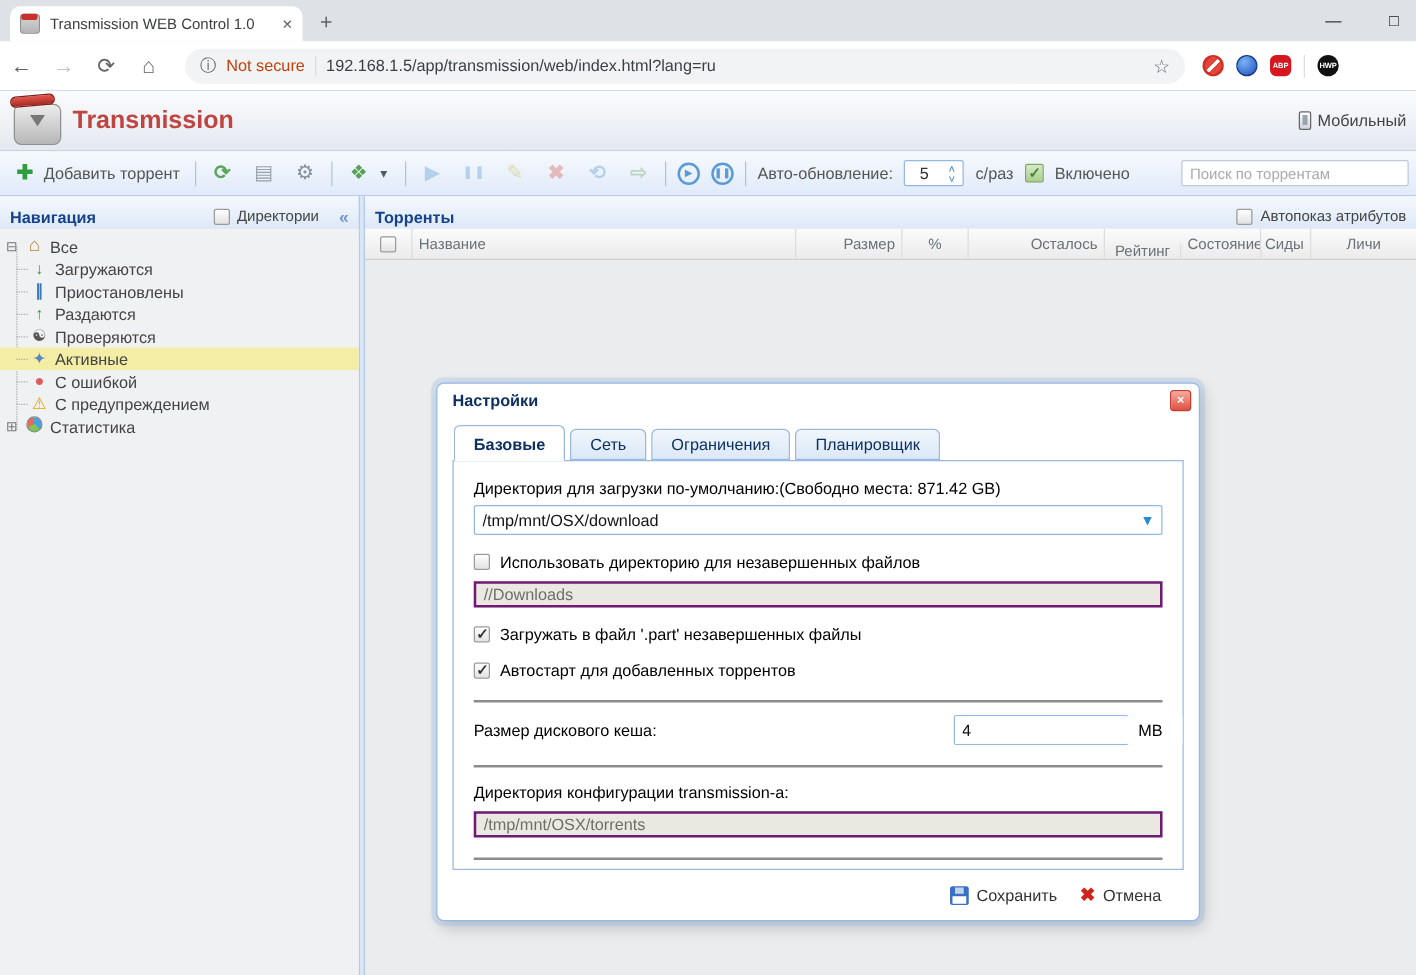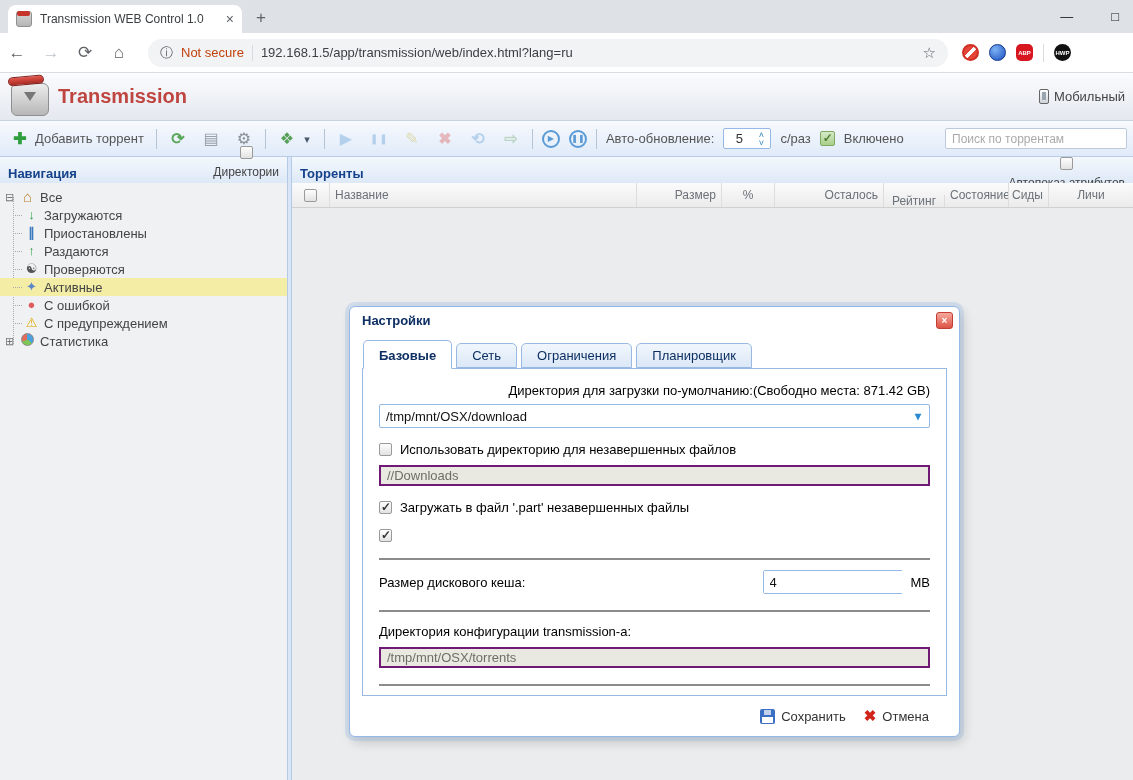--- a/index.html
+++ b/index.html
@@ -99,21 +99,21 @@
     font-family:"Liberation Sans",sans-serif;}
   .searchbox::placeholder{color:#aaa;}
 
   
   .pheader{position:absolute;top:157px;height:26px;
     background:linear-gradient(#f4f8fd,#d8e5f5);border-bottom:1px solid #99b4d6;
     display:flex;align-items:center;padding:16px 8px;}
   .pheader.left{left:0;width:287px;}
   .pheader.right{left:292px;width:841px;}
   .ptitle{font-size:13px;font-weight:bold;color:#15428b;flex:none;}
-  .phright{margin-left:auto;display:flex;align-items:center;gap:6px;font-size:12px;color:#444;flex-direction:column;}
+  .phright{margin-left:auto;display:flex;align-items:center;gap:6px;font-size:12px;color:#444;}
   .collapse{color:#6f99cc;font-weight:bold;font-size:14px;cursor:pointer;margin-left:10px;}
   .splitter{position:absolute;left:287px;top:157px;width:5px;height:623px;
     background:#d9e6f7;border-left:1px solid #b3c9e6;border-right:1px solid #b3c9e6;cursor:col-resize;}
 
   
   .sidebar{position:absolute;left:0;top:183px;width:287px;height:597px;background:#f0f1f2;
     padding-top:5px;overflow:hidden;}
   .tree-vline{position:absolute;left:13px;top:14px;width:0;height:147px;border-left:1px dotted #aaa;}
   .trow{position:relative;height:18px;display:flex;align-items:center;gap:5px;
     font-size:13px;color:#444;cursor:pointer;padding-left:4px;}
@@ -158,21 +158,21 @@
     background:linear-gradient(#f6a99d,#dd5344);border:1px solid #c33d32;color:#fff;
     font-size:10px;font-weight:bold;display:flex;align-items:center;justify-content:center;cursor:pointer;}
   .tabs{position:absolute;left:13px;top:33px;display:flex;align-items:flex-end;gap:4px;z-index:2;}
   .tabbtn{border:1px solid #99b9e2;border-radius:5px 5px 0 0;padding:4px 15px;font-size:13px;
     color:#0d2f62;background:linear-gradient(#f1f6fc,#dbe8f7);cursor:pointer;height:25px;}
   .tabbtn.active{background:#fff;font-weight:bold;height:29px;padding-top:7px;
     border-bottom:1px solid #fff;margin-bottom:-1px;}
   .tabpanel{position:absolute;left:12px;right:12px;top:61px;bottom:40px;
     border:1px solid #99b9e2;background:#fff;padding:14px 16px 0;overflow:hidden;}
   .frow{display:flex;align-items:center;font-size:13px;color:#000;}
-  .frow.between{justify-content:flex-end;}
+  .frow.between{justify-content:flex-start;}
   .combo{margin-top:6px;height:24px;border:1px solid #95b8e7;border-radius:2px;display:flex;
     align-items:center;overflow:hidden;}
   .combo input{flex:1;border:0;outline:0;font-size:13px;color:#111;padding:0 6px;
     font-family:"Liberation Sans",sans-serif;}
   .combo .arrow{width:22px;text-align:center;color:#2a8ad2;font-size:12px;font-weight:bold;cursor:pointer;}
   .cbrow{display:flex;align-items:center;gap:8px;margin-top:14px;font-size:13px;color:#000;}
   .dis-input{margin-top:8px;width:100%;height:21px;border:2px solid #701a75;background:#eae9e1;
     color:#6e6e66;font-size:13px;padding:0 6px;font-family:"Liberation Sans",sans-serif;}
   .hr{height:2px;background:#8c8c8c;margin-top:16px;}
   .cache-row{margin-top:10px;display:flex;align-items:center;font-size:13px;color:#000;}
@@ -401,20 +401,21 @@
         <span class="cb"></span>
         <span>Использовать директорию для незавершенных файлов</span>
       </div>
       <input class="dis-input" disabled="" value="//Downloads" style="">
       <div class="cbrow">
         <span class="cb checked"></span>
         <span>Загружать в файл '.part' незавершенных файлы</span>
       </div>
       <div class="cbrow">
         <span class="cb checked"></span>
+        <span>Автостарт для добавленных торрентов</span>
       </div>
       <div class="hr"></div>
       <div class="cache-row">
         <span>Размер дискового кеша:</span>
         <span class="gap"></span>
         <div class="spin2">
           <input value="4" style="">
 
         </div>
         <span class="unit">MB</span>

